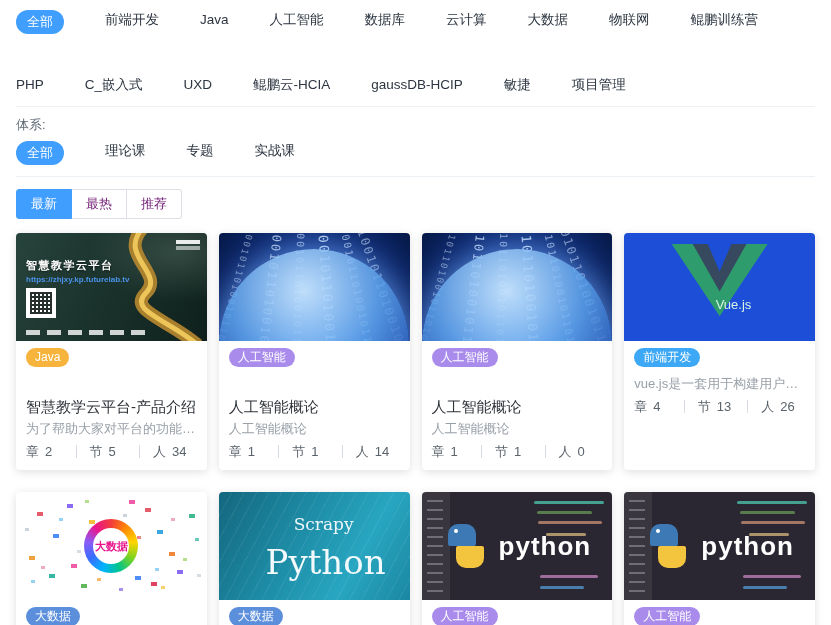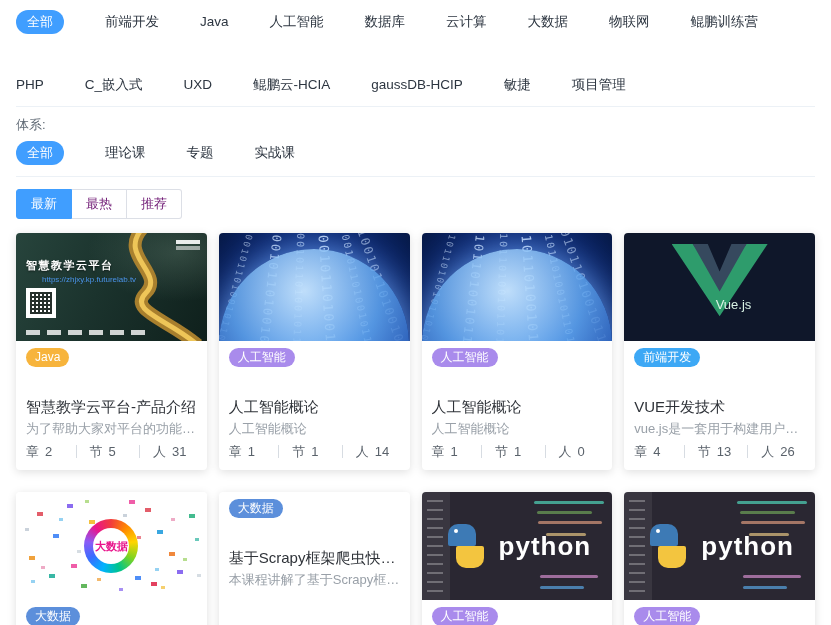--- a/index.html
+++ b/index.html
@@ -2,21 +2,21 @@
 <html><head>
 <meta charset="utf-8">
 <style>
   * { box-sizing: border-box; margin: 0; padding: 0; }
   html,body { width:831px; height:625px; background:#fff; overflow:hidden;
     font-family:"Liberation Sans","DejaVu Sans",sans-serif; }
   .page { padding:10px 16px 0; }
 
   
   .flabel { font-size:13px; color:#606a75; margin-bottom:7px; }
-  .frow { display:flex; flex-wrap:wrap; align-items:center; column-gap:15px; row-gap:9px;
+  .frow { display:flex; flex-wrap:wrap; align-items:flex-start; column-gap:15px; row-gap:9px;
     font-size:13.5px; color:#2c3540; line-height:20px;gap:41px; }
   .fitem { cursor:pointer; white-space:nowrap; }
   .fitem.active { background:#409eff; color:#fff; padding:2px 11px; border-radius:12px; font-size:13px; }
   hr.divider { border:none; border-top:1px solid #ecf1f6; margin:11px 0 9px; }
 
   
   .sort-group { display:inline-flex; margin:3px 0 14px; }
   .sbtn { padding:5px 14px; font-size:13px; color:#701a75; background:#fff;
     border:1px solid #dcdfe6; border-left:none; cursor:pointer; }
   .sbtn:first-child { border-left:1px solid #dcdfe6; border-radius:3px 0 0 3px; }
@@ -42,21 +42,21 @@
 
   
   .cov-zhjxy { background:
     radial-gradient(130px 70px at 85% 18%, rgba(140,170,150,.25), transparent 70%),
     linear-gradient(115deg,#27443c 0%,#1b332d 45%,#0f201c 100%); }
   .cov-zhjxy svg { position:absolute; inset:0; width:100%; height:100%; }
   .zh-logo { position:absolute; top:7px; right:7px; width:24px; height:10px;
     background:linear-gradient(rgba(255,255,255,.9) 0 4px, transparent 4px 6px, rgba(255,255,255,.55) 6px 10px); }
   .zh-title { position:absolute; left:10px; top:25px; font-size:11px; font-weight:bold;
     color:#fff; letter-spacing:1.5px; text-shadow:0 1px 2px rgba(0,0,0,.6);text-align:right; }
-  .zh-link { position:absolute; left:26px; top:42px; font-size:8px; font-weight:normal; color:#4a93ea; }
+  .zh-link { position:absolute; left:10px; top:42px; font-size:8px; font-weight:bold; color:#4a93ea; }
   .zh-qr { position:absolute; left:10px; top:55px; width:30px; height:30px; background-color:#fff;
     background-image:repeating-linear-gradient(0deg,#26302c 0 2px,transparent 2px 4px),
       repeating-linear-gradient(90deg,#26302c 0 2px,transparent 2px 4px);
     background-size:22px 22px; background-repeat:no-repeat; background-position:center; }
   .zh-foot { position:absolute; left:10px; bottom:6px; display:flex; gap:7px; }
   .zh-foot i { width:14px; height:5px; background:rgba(255,255,255,.8); }
 
   
   .cov-binary { background:radial-gradient(ellipse at 50% 125%, #4a8de0 0%, #1d52b6 30%, #0d2d82 62%, #071946 100%); }
   .cov-binary::after { content:""; position:absolute; left:50%; bottom:-98px; transform:translateX(-50%);
@@ -66,21 +66,21 @@
   .bs { position:absolute; top:-8px; writing-mode:vertical-rl; letter-spacing:2px;
     font-family:"DejaVu Sans Mono",monospace; color:rgba(216,233,255,.85); }
   .bs:nth-of-type(1){ left:10px;  font-size:9px;  transform:rotate(15deg);  opacity:.65; }
   .bs:nth-of-type(2){ left:42px;  font-size:12px; transform:rotate(7deg);   opacity:.9; }
   .bs:nth-of-type(3){ left:74px;  font-size:10px; transform:rotate(2deg);   opacity:.75; }
   .bs:nth-of-type(4){ left:102px; font-size:13px; transform:rotate(-4deg); }
   .bs:nth-of-type(5){ left:134px; font-size:10px; transform:rotate(-12deg); opacity:.8; }
   .bs:nth-of-type(6){ left:162px; font-size:12px; transform:rotate(-19deg); opacity:.65; }
 
   
-  .cov-vue { background:#0f172a; display:flex; align-items:center; justify-content:center; }
+  .cov-vue { background:#1d4ed8; display:flex; align-items:center; justify-content:center; }
   .vlogo { position:relative; width:96px; height:82px; margin-top:-4px; }
   .vouter { position:absolute; inset:0;
     clip-path:polygon(0% 0%,22% 0%,50% 42%,78% 0%,100% 0%,50% 88%); background:#2e9c6c; }
   .vinner { position:absolute; left:22%; top:0; width:56%; height:58%;
     clip-path:polygon(0 0,28% 0,50% 58%,72% 0,100% 0,50% 100%); background:#36495e; }
   .vue-text { position:absolute; right:17%; bottom:17%; font-size:13px; color:#d8f2e4; }
 
   
   .cov-burst { background:#fff; }
   .b1,.b2 { position:absolute; left:95px; top:52px; }
@@ -213,21 +213,21 @@
               <span>2</span>
             </span>
           <i class="sep"></i>
           <span class="st">
               <span>节</span>
               <span>5</span>
             </span>
           <i class="sep"></i>
           <span class="st">
               <span>人</span>
-              <span>31</span>
+              <span>34</span>
             </span>
         </div>
       </div>
     </article>
 
     <article class="card">
       <div class="cover cov-binary">
         <span class="bs">100101101001011010</span>
         <span class="bs">100101101001011010</span>
         <span class="bs">100101101001011010</span>
@@ -293,21 +293,20 @@
     <article class="card">
       <div class="cover cov-vue">
         <div class="vlogo">
           <i class="vouter"></i>
             <i class="vinner"></i>
           <span class="vue-text">Vue.js</span>
         </div>
       </div>
       <div class="card-body">
         <span class="tag" style="background:#3da8f5">前端开发</span>
-        <div class="title">VUE开发技术</div>
         <div class="desc">vue.js是一套用于构建用户界面的...</div>
         <div class="stats">
           <span class="st">
               <span>章</span>
               <span>4</span>
             </span>
           <i class="sep"></i>
           <span class="st">
               <span>节</span>
               <span>13</span>
@@ -330,20 +329,24 @@
         </div>
       </div>
       <div class="card-body">
         <span class="tag" style="background:#5c8fdb">大数据</span>
         <div class="desc">Hadoop大数据开发介绍</div>
         
       </div>
     </article>
 
     <article class="card">
+      <div class="cover cov-scrapy">
+        <span class="sc-top">Scrapy</span>
+        <span class="sc-big">Python</span>
+      </div>
       <div class="card-body">
         <span class="tag" style="background:#5c8fdb">大数据</span>
         <div class="title">基于Scrapy框架爬虫快速开发(...</div>
         <div class="desc">本课程讲解了基于Scrapy框架爬虫...</div>
         
       </div>
     </article>
 
     <article class="card">
       <div class="cover cov-python">

